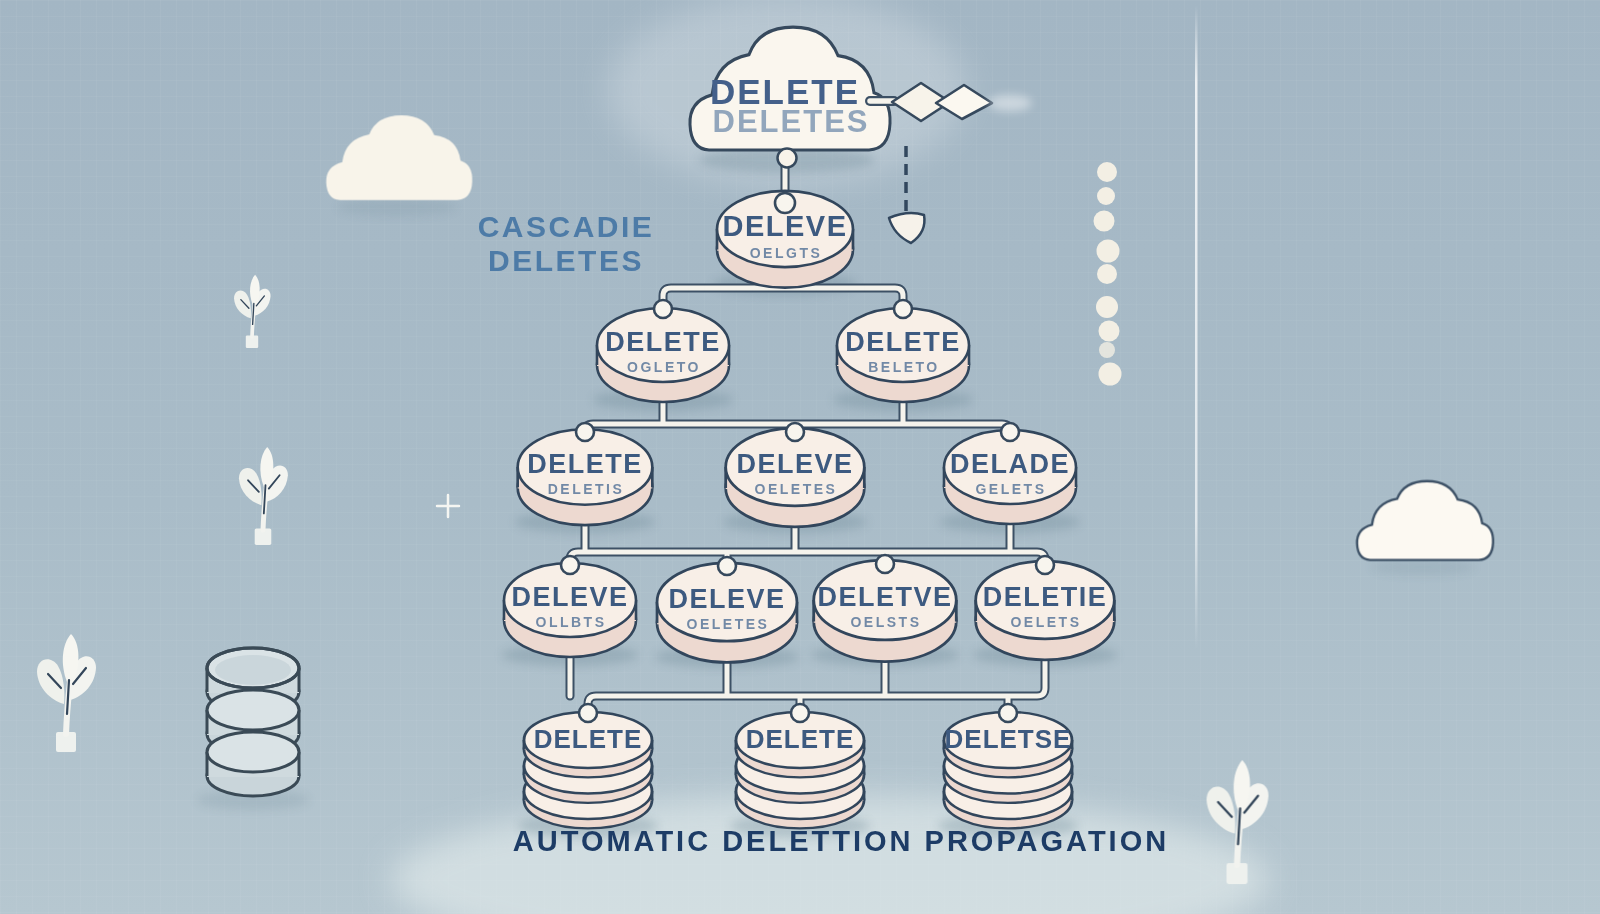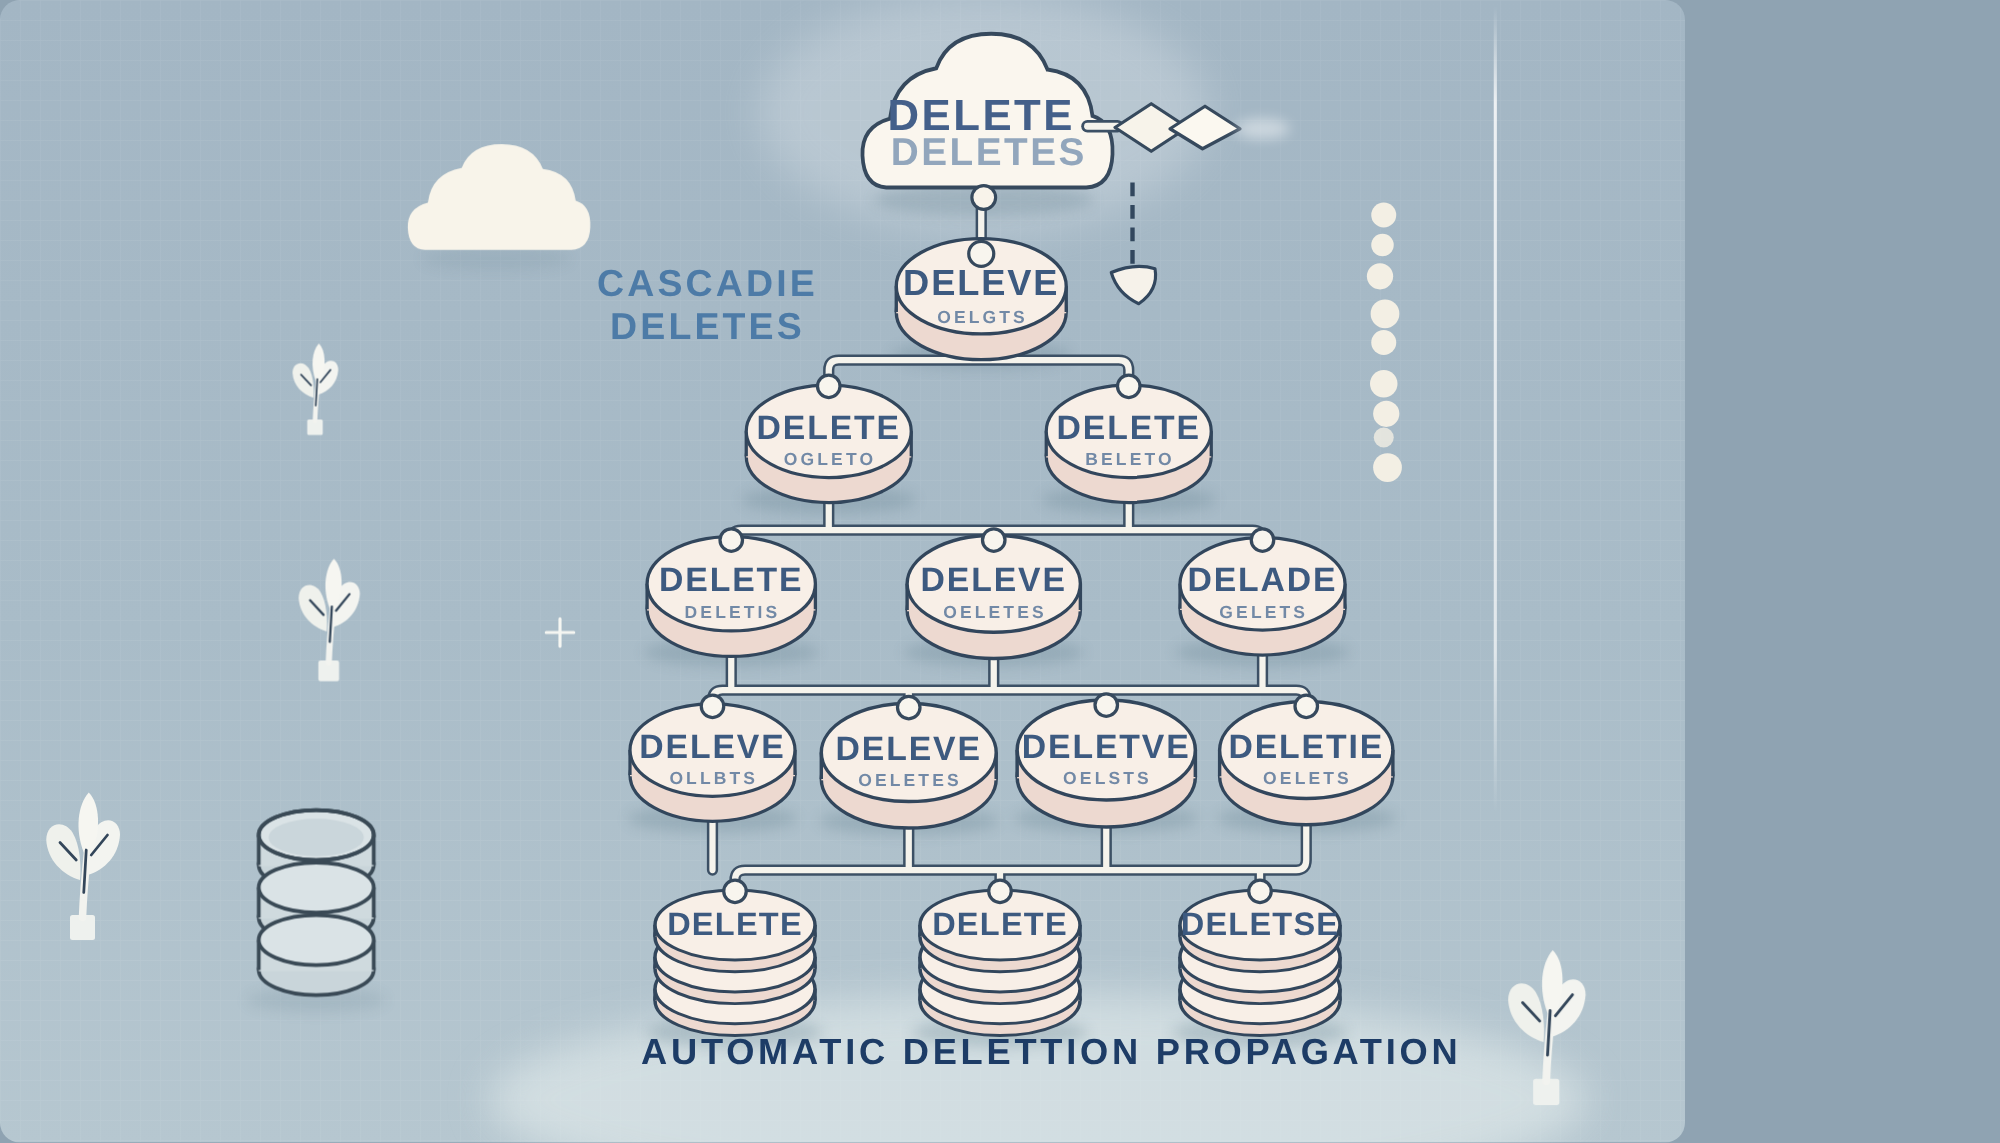--- a/index.html
+++ b/index.html
@@ -1,19 +1,18 @@
 <!DOCTYPE html>
 <html><head>
 <meta charset="utf-8">
 <style>
   html,body{margin:0;padding:0;background:#8fa3b2;}
   #stage{
-    position:relative;width:1348px;height:914px;overflow:hidden;
+    position:relative;width:1600px;height:914px;overflow:hidden;
     font-family:"Liberation Sans", sans-serif;
-    border-radius:16px;
   }
   svg{display:block;}
   text{font-family:"Liberation Sans", sans-serif;}
   .nlabel{font-weight:bold;font-size:27px;fill:#3d5a80;letter-spacing:1.5px;}
   .nlabel-big{font-weight:bold;font-size:29px;fill:#3d5a80;letter-spacing:1.5px;}
   .nsub{font-weight:600;font-size:14px;fill:#647fa0;letter-spacing:2.5px;opacity:.9;}
   .stlabel{font-weight:bold;font-size:26px;fill:#3d5a80;letter-spacing:1px;}
   .cloudline1{font-weight:bold;font-size:35px;fill:#44608a;letter-spacing:2px;}
   .cloudline2{font-weight:bold;font-size:31px;fill:#8099b4;letter-spacing:2px;opacity:.85;}
   .sidelabel{font-weight:600;font-size:30px;fill:#4d7ba7;letter-spacing:2.5px;}

